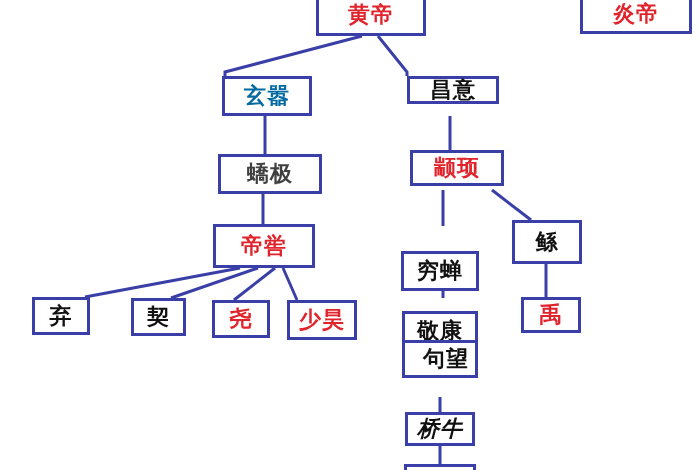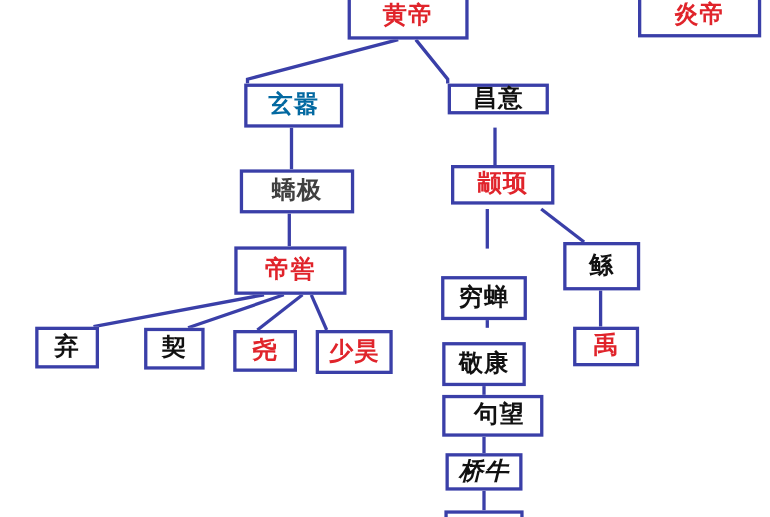--- a/index.html
+++ b/index.html
@@ -42,15 +42,15 @@
 <div class="node red" style="left: 410px; top: 150px; width: 94px; height: 36px; border-color: rgb(58, 63, 168); color: rgb(224, 36, 43);">颛顼</div>
 <div class="node red" style="left: 213px; top: 224px; width: 102px; height: 44px; border-color: rgb(58, 63, 168); color: rgb(224, 36, 43);">帝喾</div>
 <div class="node black" style="left: 401px; top: 226px; width: 78px; height: 40px; border-color: rgb(58, 63, 168); color: rgb(17, 17, 17); margin-top: 25px;">穷蝉</div>
 <div class="node black" style="left: 512px; top: 220px; width: 70px; height: 44px; border-color: rgb(58, 63, 168); color: rgb(17, 17, 17);">鲧</div>
 <div class="node black" style="left: 32px; top: 297px; width: 58px; height: 38px; border-color: rgb(58, 63, 168); color: rgb(17, 17, 17);">弃</div>
 <div class="node black" style="left: 131px; top: 298px; width: 55px; height: 38px; border-color: rgb(58, 63, 168); color: rgb(17, 17, 17);">契</div>
 <div class="node red" style="left: 212px; top: 300px; width: 58px; height: 38px; border-color: rgb(58, 63, 168); color: rgb(224, 36, 43);">尧</div>
 <div class="node red" style="left: 287px; top: 300px; width: 70px; height: 40px; border-color: rgb(58, 63, 168); color: rgb(224, 36, 43);">少昊</div>
 <div class="node black" style="left: 402px; top: 298px; width: 76px; height: 40px; border-color: rgb(58, 63, 168); color: rgb(17, 17, 17); margin-top: 13px;">敬康</div>
 <div class="node red" style="left: 521px; top: 297px; width: 60px; height: 36px; border-color: rgb(58, 63, 168); color: rgb(224, 36, 43);">禹</div>
-<div class="node black" style="left: 402px; top: 359px; width: 92px; height: 38px; border-color: rgb(58, 63, 168); color: rgb(17, 17, 17); padding-left: 12px;">句望</div>
+<div class="node black" style="left: 402px; top: 340px; width: 76px; height: 38px; border-color: rgb(58, 63, 168); color: rgb(17, 17, 17); padding-left: 12px;">句望</div>
 <div class="node black" style="left: 405px; top: 412px; width: 70px; height: 34px; border-color: rgb(58, 63, 168); color: rgb(17, 17, 17); font-style: italic;">桥牛</div>
 <div class="node black" style="left: 404px; top: 464px; width: 72px; height: 30px; border-color: rgb(58, 63, 168); color: rgb(17, 17, 17);"></div>
 
 </body></html>

